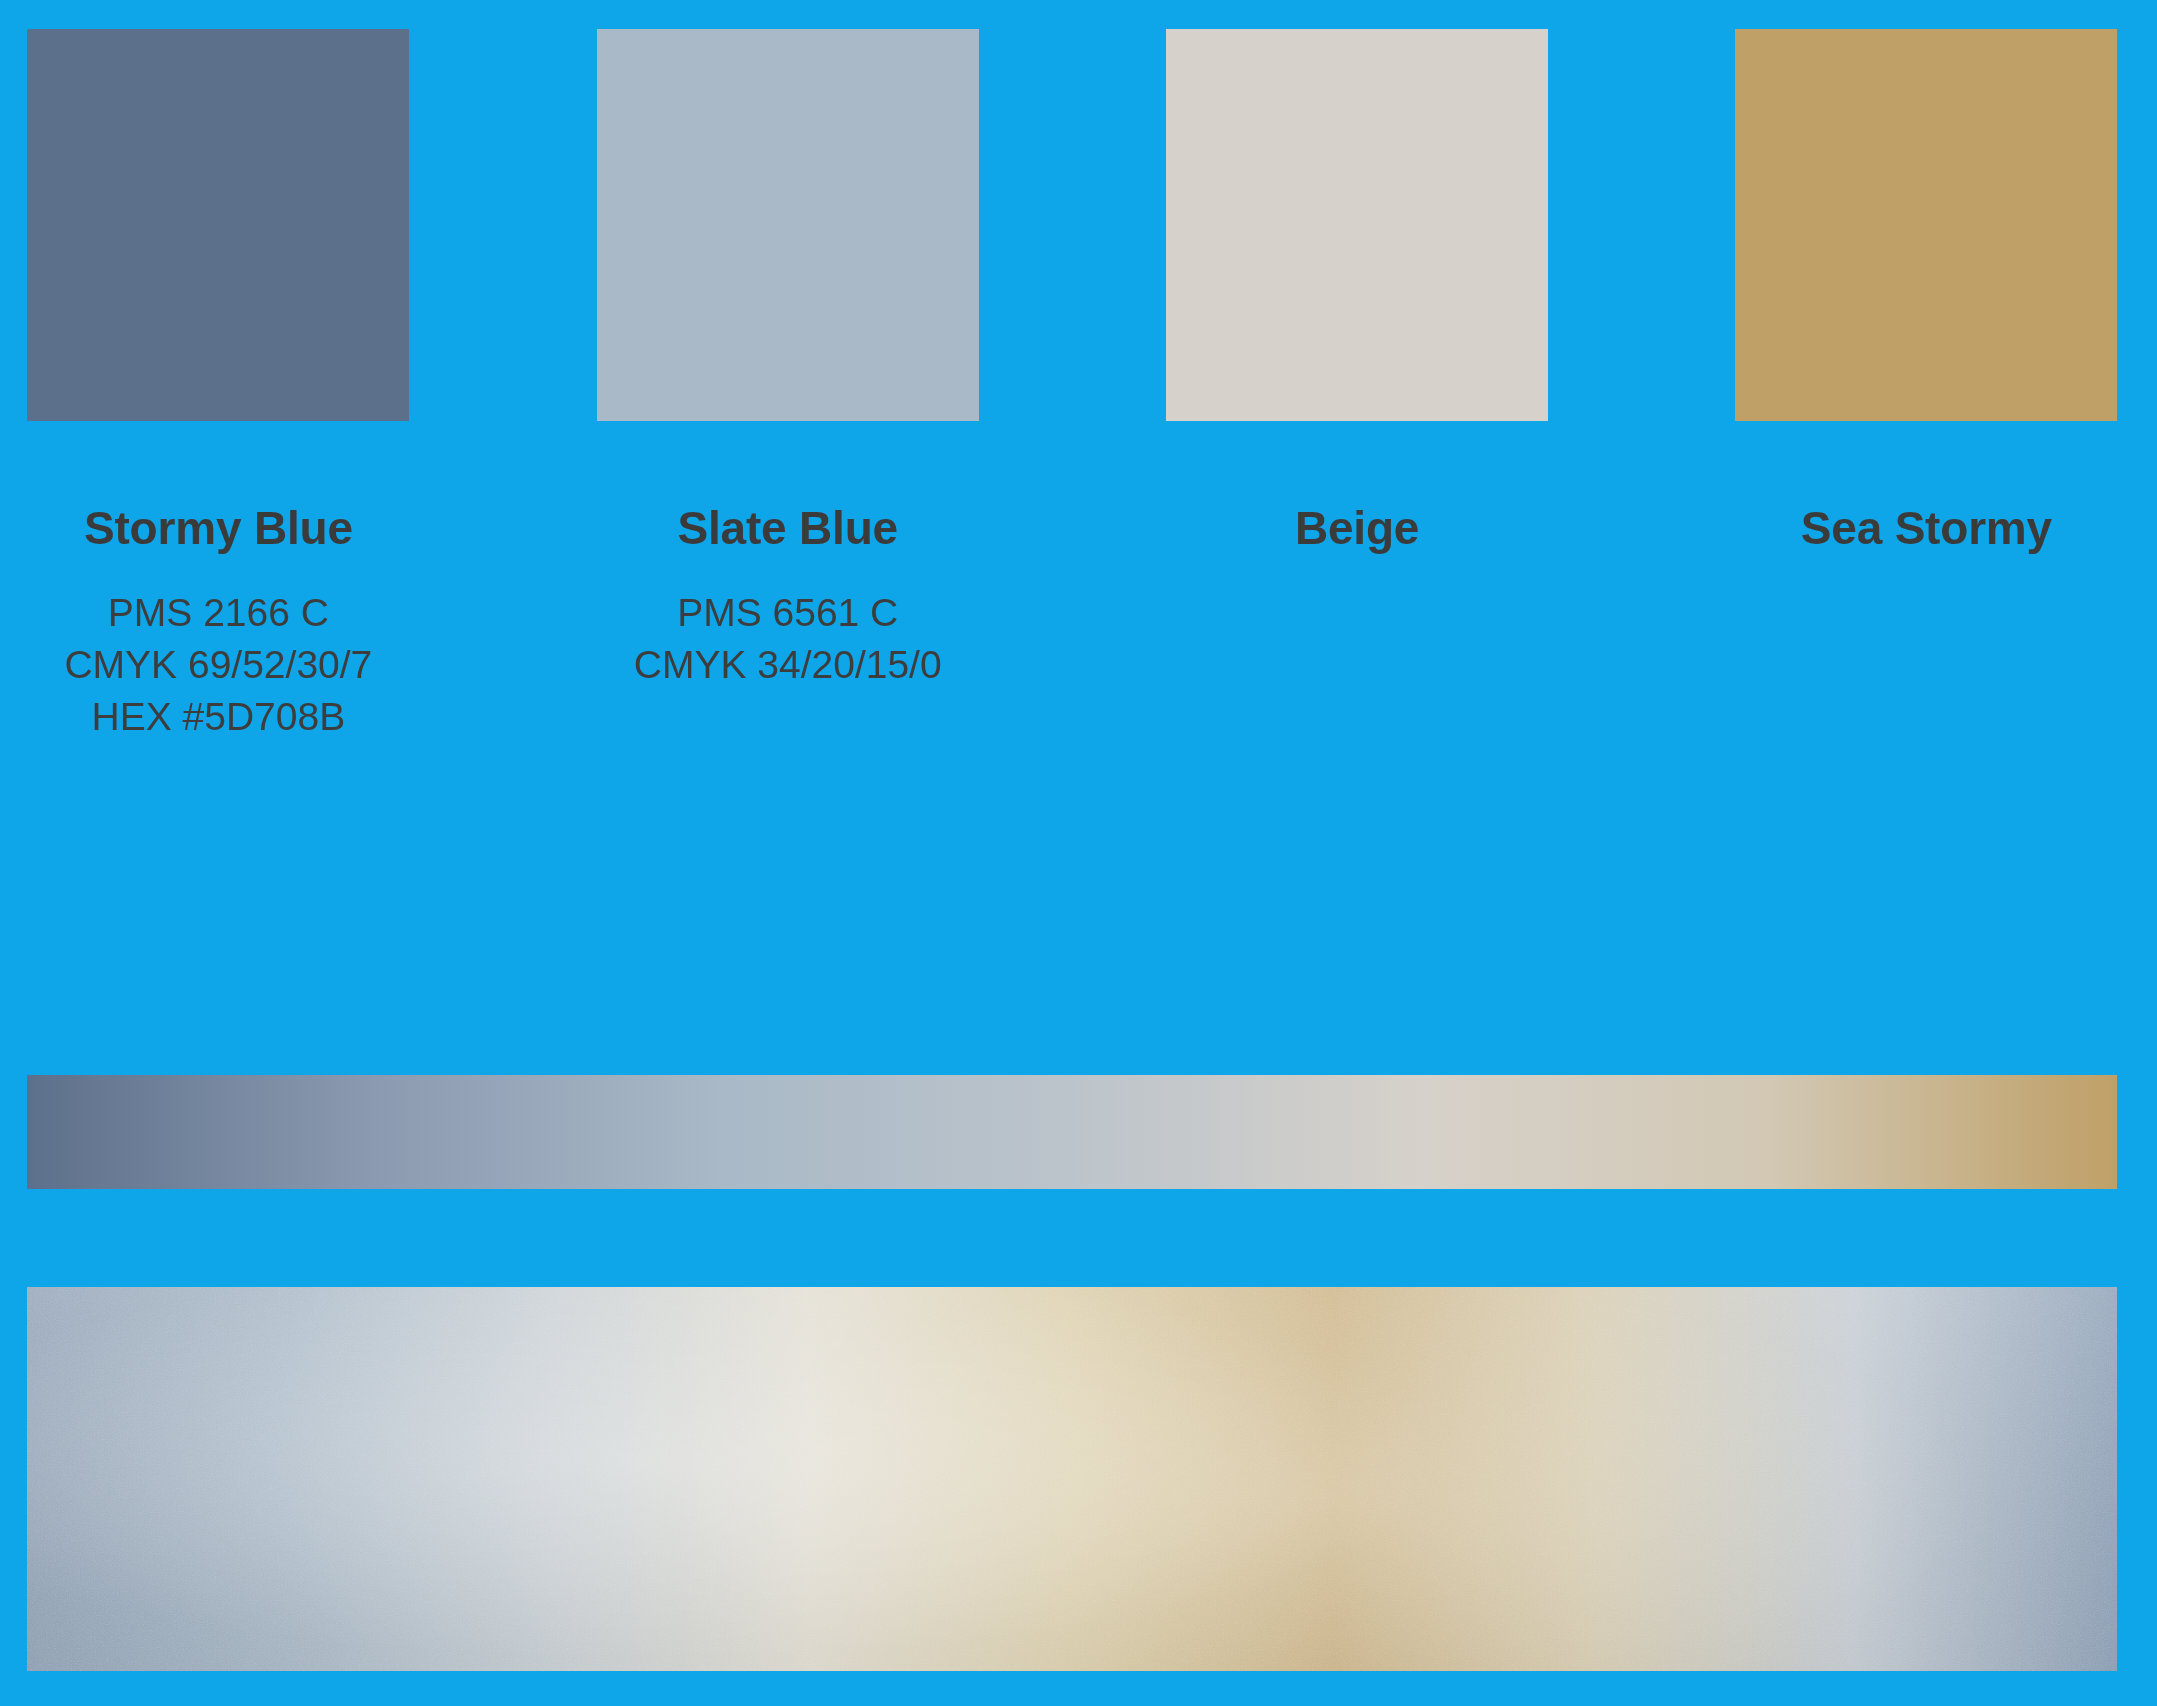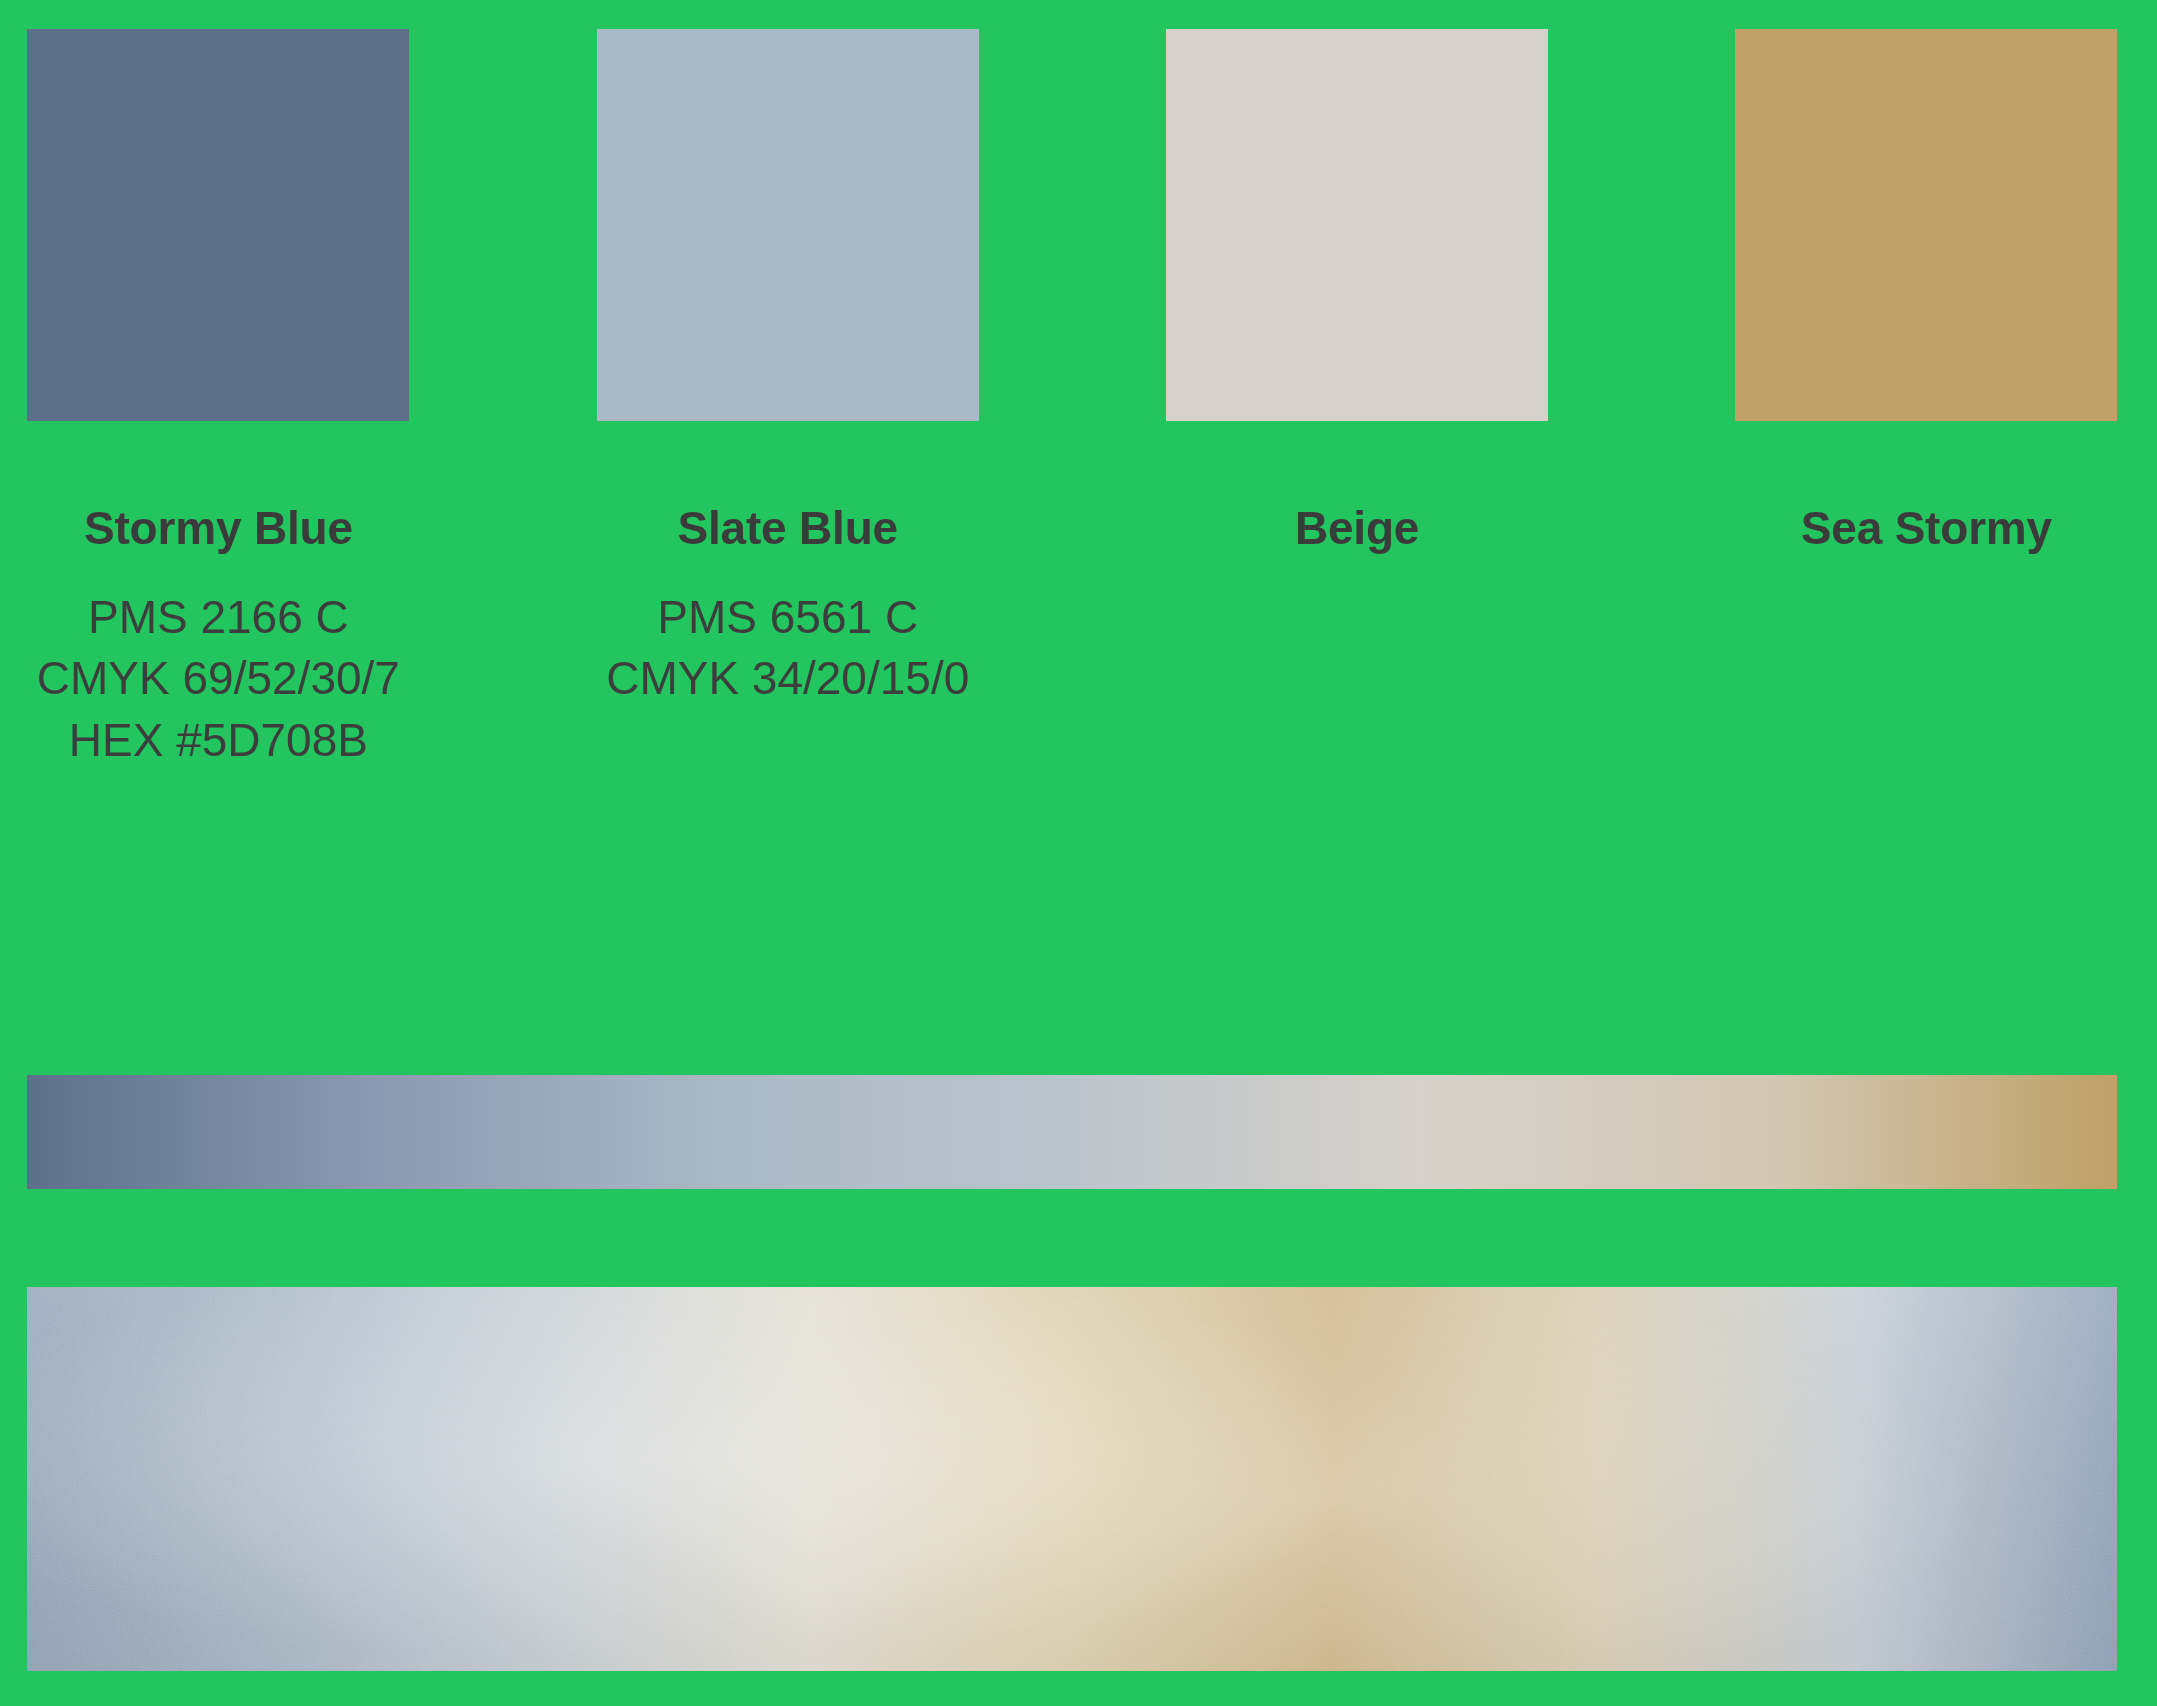--- a/index.html
+++ b/index.html
@@ -14,21 +14,21 @@
     font-family: "Liberation Sans", sans-serif;
     -webkit-font-smoothing: antialiased;
     overflow: hidden;
     position: relative;
   }
 
   #palette-page {
     position: relative;
     width: 2157px;
     height: 1706px;
-    background: #22c55e;
+    background: #0ea5e9;
   }
 
   
   .swatch-row {
     position: absolute;
     left: 27.4px;
     top: 29px;
     width: 2090px;
     display: flex;
     justify-content: space-between;
@@ -56,21 +56,21 @@
     color: #3b3b3b;
     line-height: 1.05;
     text-align: center;
     white-space: nowrap;
   }
 
   .swatch-specs {
     margin-top: 35px;
     text-align: center;
     color: #3d3d3d;
-    font-size: 46px;
+    font-size: 39px;
     font-weight: 400;
     line-height: 1.33;
     white-space: nowrap;
   }
   .swatch-specs .spec-line {
     display: block;
   }
 
   
   .gradient-bar {

